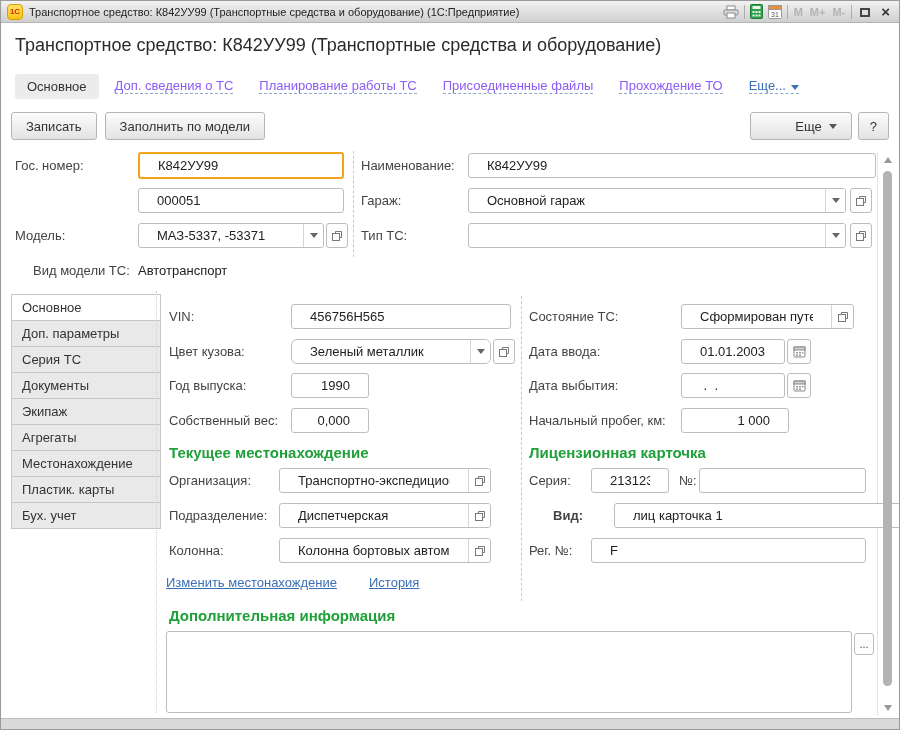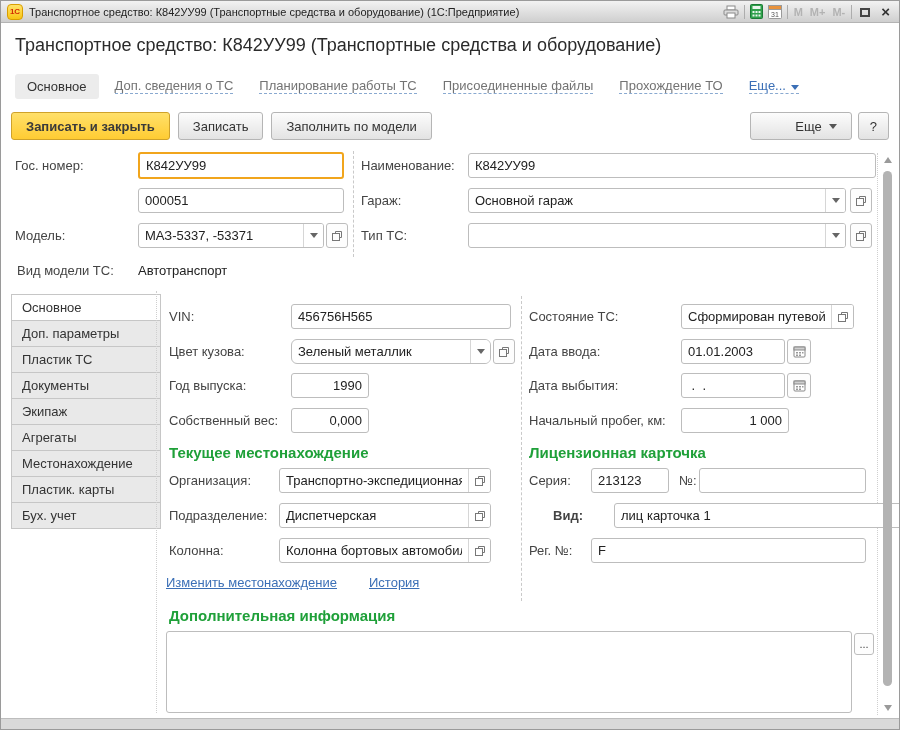--- a/index.html
+++ b/index.html
@@ -28,21 +28,21 @@
   .winbtn { font-size:15px; color:#333; line-height:16px; padding:0 3px; cursor:default; }
   .maxbox { width:10px; height:9px; border:2px solid #444; display:inline-block; }
   
   .pagetitle { position:absolute; left:14px; top:34px; font-size:18px; color:#2b2b2b; }
   .navtabs { position:absolute; left:14px; top:71px; height:28px; display:flex; align-items:center; }
   .navtab-active {
     background:#ececec; border-radius:3px; padding:5px 12px;
     font-size:13px; color:#333; margin-right:16px;
   }
   .navlink {
-    font-size:13px; color:#737373; border-bottom:1px dashed #89a9d0;
+    font-size:13px; color:#8b5cf6; border-bottom:1px dashed #89a9d0;
     margin-right:26px; cursor:pointer; white-space:nowrap;
   }
   .navmore { font-size:13px; color:#3b6fb6; border-bottom:1px dashed #89a9d0; cursor:pointer; }
   .tri-down-blue { display:inline-block; width:0; height:0; border-left:4px solid transparent;
     border-right:4px solid transparent; border-top:5px solid #3b6fb6; margin-left:5px; }
   
   .toolbar { position:absolute; left:10px; right:10px; top:110px; height:30px; display:flex; align-items:center; }
   .tbtn {
     height:28px; border:1px solid #b5b5b5; border-radius:3px;
     background:linear-gradient(#fcfcfc,#e3e3e3);
@@ -60,21 +60,21 @@
   .lbl { position:absolute; font-size:13px; color:#444; height:25px; line-height:25px; white-space:nowrap; }
   .statictext { position:absolute; font-size:13px; color:#222; height:25px; line-height:25px; }
   .fieldbox {
     position:absolute; height:25px; border:1px solid #bdbdbd; border-radius:3px;
     background:#fff; display:flex; align-items:stretch; overflow:hidden;
   }
   .fieldbox.focused { border:2px solid #f1a51c; }
   .ftext {
     border:none; outline:none; flex:1 1 auto; min-width:0;
     font-family:"Liberation Sans",sans-serif; font-size:13px; color:#222;
-    padding:0 6px; background:transparent;
+    padding:0 18px; background:transparent;
   }
   .ftext.num { text-align:right; }
   .ddseg { flex:0 0 20px; border-left:1px solid #d6d6d6; display:flex; align-items:center; justify-content:center; cursor:pointer; background:#fff; }
   .openseg { flex:0 0 22px; border-left:1px solid #d6d6d6; display:flex; align-items:center; justify-content:center; cursor:pointer; background:#fff; }
   .tri-dd { width:0; height:0; border-left:4px solid transparent; border-right:4px solid transparent; border-top:5px solid #666; }
   .sidebtn {
     position:absolute; width:22px; height:25px; border:1px solid #bdbdbd; border-radius:3px;
     background:#fdfdfd; display:flex; align-items:center; justify-content:center; cursor:pointer;
   }
   .vdash { position:absolute; width:0; border-left:1px dashed #c9c9c9; }
@@ -166,21 +166,20 @@
   <div class="navtabs">
     <span class="navtab-active">Основное</span>
     <span class="navlink">Доп. сведения о ТС</span>
     <span class="navlink">Планирование работы ТС</span>
     <span class="navlink">Присоединенные файлы</span>
     <span class="navlink">Прохождение ТО</span>
     <span class="navmore"><span>Еще...</span><span class="tri-down-blue"></span></span>
   </div>
 
   <div class="toolbar">
-    <button class="tbtn primary">Записать и закрыть</button>
     <button class="tbtn">Записать</button>
     <button class="tbtn">Заполнить по модели</button>
     <span class="tb-spacer"></span>
     <button class="tbtn" style="margin-right:6px;padding-left:44px;">
         <span>Еще</span>
         <span class="tri-down-gray"></span>
       </button>
     <button class="tbtn" style="margin-right:0;padding:0 11px;">?</button>
   </div>
 
@@ -230,29 +229,29 @@
         <span class="tri-dd"></span>
       </span>
   </div>
   <div class="sidebtn" style="left:849px; top:222px;">
     <svg class="icon-svg" width="12" height="12" viewBox="0 0 12 12">
         <rect x="1.5" y="3.5" width="7" height="7" fill="none" stroke="#777"></rect>
         <path d="M4.5 3.5v-2h6v6h-2" fill="none" stroke="#777"></path>
       </svg>
   </div>
 
-  <div class="lbl" style="left:16px; top:257px;">Вид модели ТС:</div>
+  <div class="lbl" style="left:32px; top:257px;">Вид модели ТС:</div>
   <div class="statictext" style="left:137px; top:257px;">Автотранспорт</div>
 
   <div class="vdash" style="left:352px; top:150px; height:106px;"></div>
 
   <div class="sidetabs">
     <div class="stab active">Основное</div>
     <div class="stab">Доп. параметры</div>
-    <div class="stab">Пластик ТС</div>
+    <div class="stab">Серия ТС</div>
     <div class="stab">Документы</div>
     <div class="stab">Экипаж</div>
     <div class="stab">Агрегаты</div>
     <div class="stab">Местонахождение</div>
     <div class="stab">Пластик. карты</div>
     <div class="stab">Бух. учет</div>
   </div>
 
   <div class="vdot" style="left:155px; top:290px; height:422px;"></div>
   <div class="vdash" style="left:520px; top:295px; height:305px;"></div>

